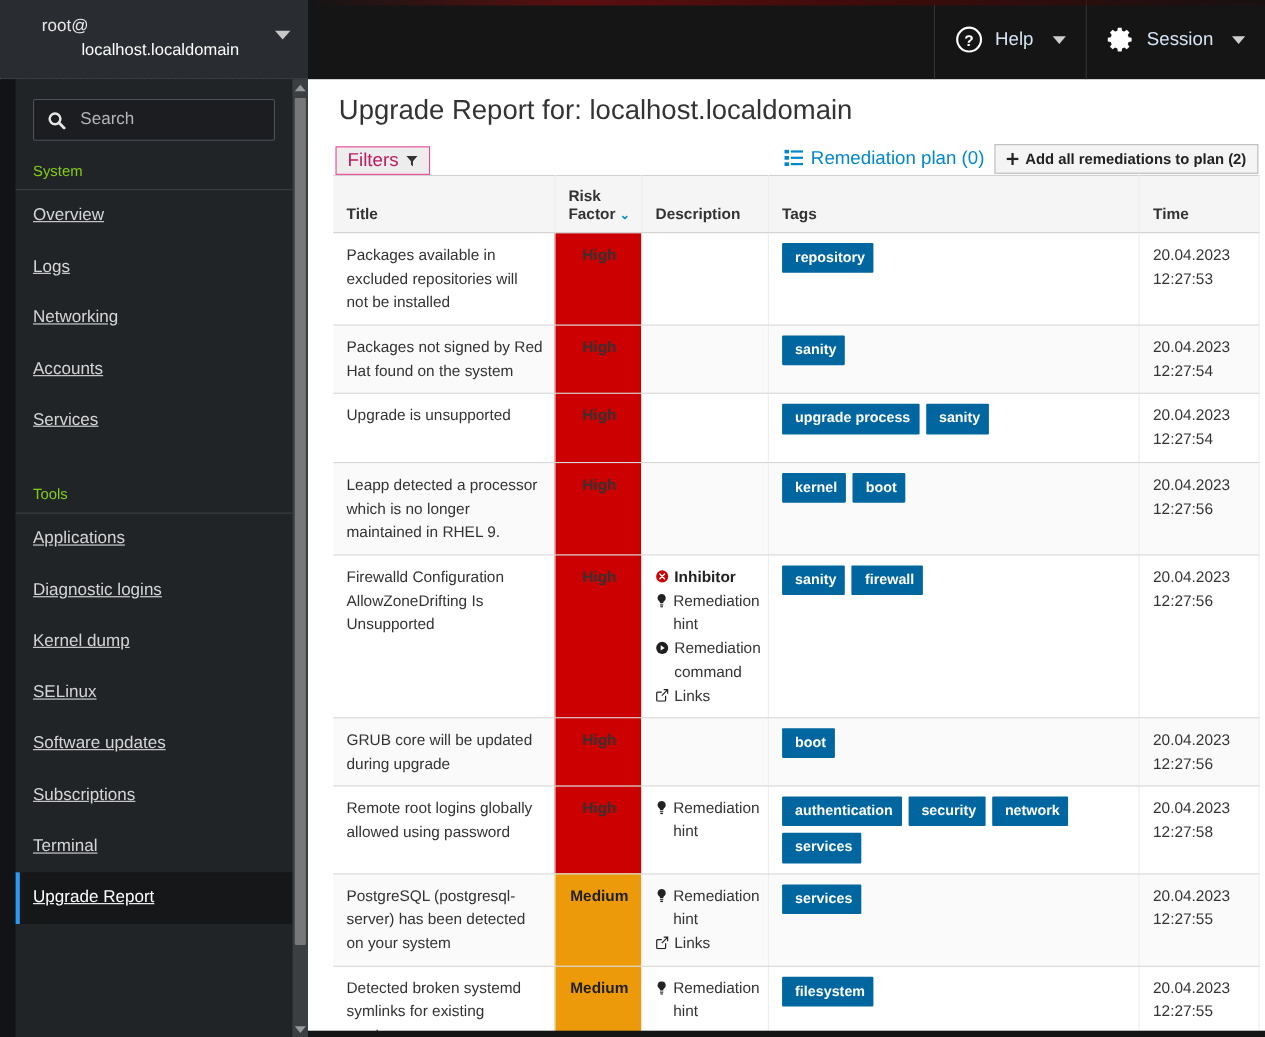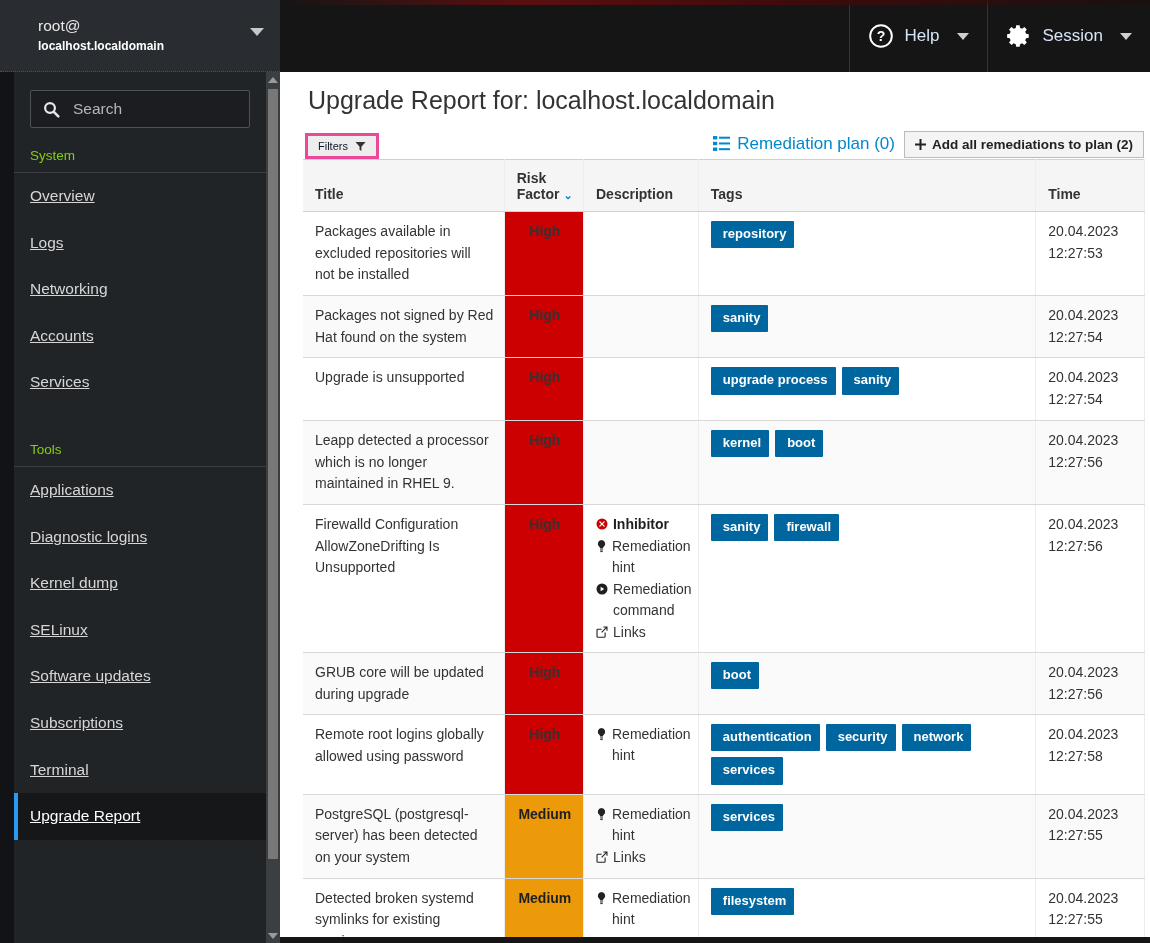--- a/index.html
+++ b/index.html
@@ -27,21 +27,21 @@
   .host-block {
     height: 72px;
     background: #292d32;
     display: flex; align-items: center;
     padding: 0 14px 0 38px;
     position: relative;
     border-bottom: 1px dotted #4a4f54;
   }
   .host-text { color: #f0f0f0; line-height: 1.35; }
   .host-user { font-size: 15.5px; color: #e8e8e8; font-weight: 400; }
-  .host-name { font-size: 12px; color: #fff; font-weight: 700; margin-top: 1px; }
+  .host-name { font-size: 15px; color: #fff; font-weight: 400; margin-top: 1px; margin-left: 36px; }
   .host-caret {
     position: absolute; right: 16px; top: 28px;
     width: 0; height: 0;
     border-left: 7px solid transparent;
     border-right: 7px solid transparent;
     border-top: 8px solid #c8c8c8;
   }
 
   .sidebar-body {
     flex: 1; position: relative; overflow: hidden;
@@ -140,23 +140,23 @@
     font-size: 25px; color: #333; font-weight: 400;
     padding: 0 0 14px 28px;
   }
   .card { margin: 0 5px 0 23px; }
 
   .toolbar {
     display: flex; align-items: flex-end; position: relative; height: 30px;
   }
   .filters-btn {
     display: inline-flex; align-items: center; gap: 7px;
-    background: #ededed; border: 3px solid #ec4899;
+    background: #ededed; border: 1px solid #ec4899;
     height: 26px; padding: 0 10px;
-    font-size: 11px; color: #0f172a; cursor: pointer;
+    font-size: 17px; color: #be185d; cursor: pointer;
     margin-left: 2px;
   }
   .toolbar-right {
     position: absolute; right: 1px; bottom: 1px;
     display: flex; align-items: stretch; gap: 0;
   }
   .rem-plan {
     display: inline-flex; align-items: center; gap: 7px;
     color: #0088ce; font-size: 17px; cursor: pointer;
     padding: 0 9px 2px 0;

